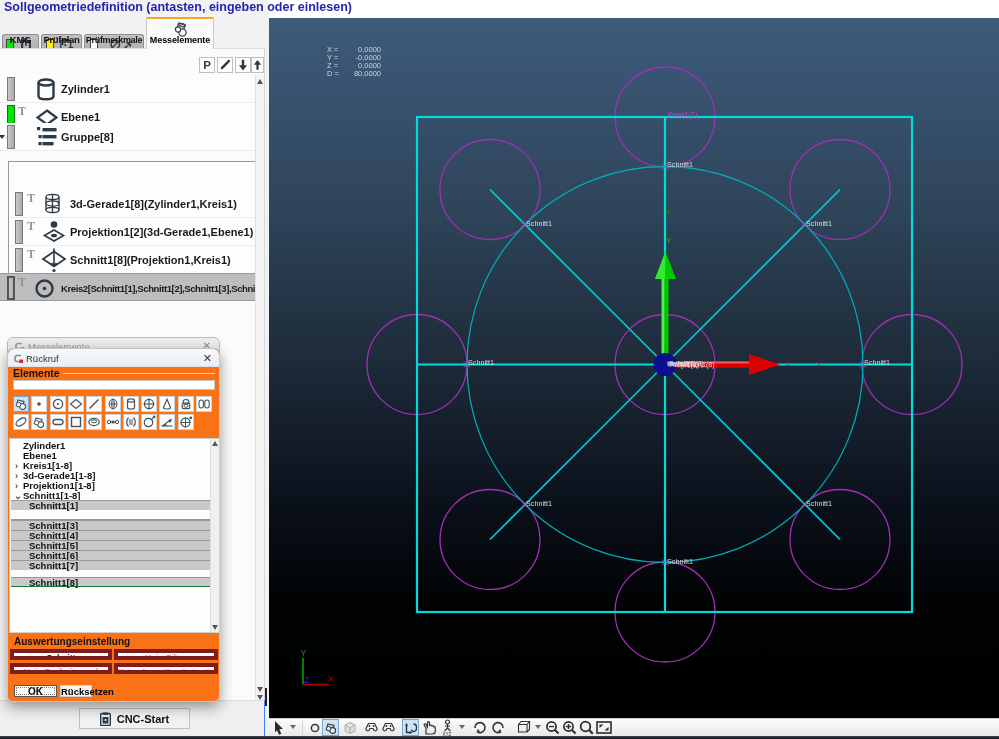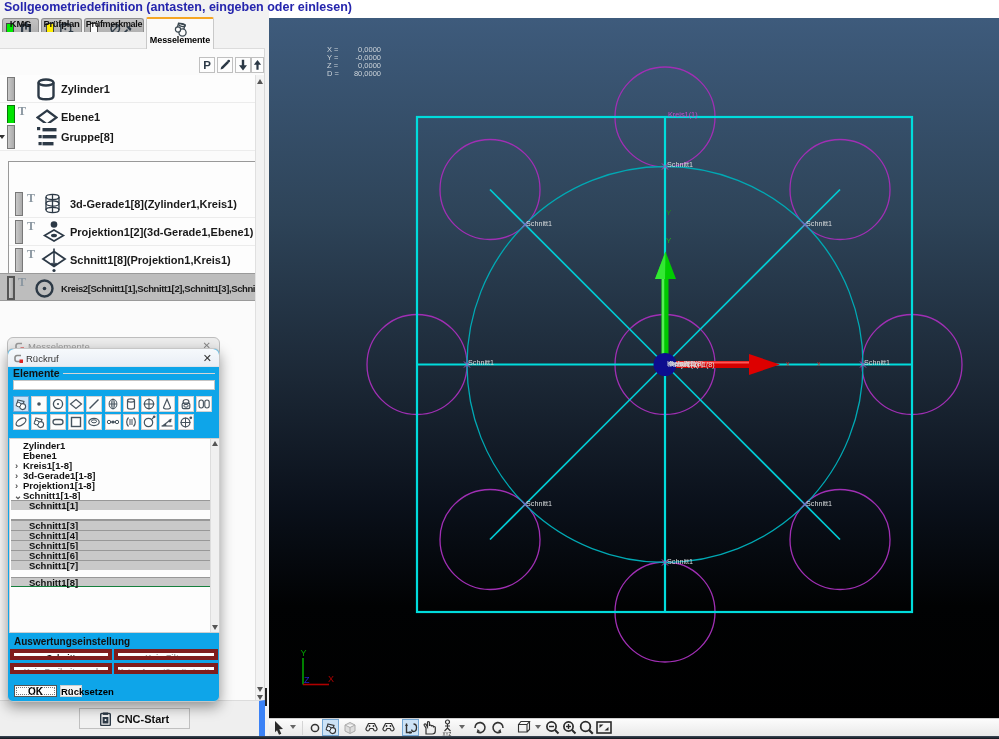--- a/index.html
+++ b/index.html
@@ -2,50 +2,50 @@
 <html><head><meta charset="utf-8">
 <style>
 *{margin:0;padding:0;box-sizing:border-box;}
 html,body{width:999px;height:739px;overflow:hidden;}
 body{font-family:"Liberation Sans",sans-serif;background:#f2f2f2;position:relative;}
 .abs{position:absolute;}
 
 #title{left:4px;top:0px;width:990px;height:14px;font-size:12.5px;font-weight:bold;color:#2525ad;letter-spacing:0;}
 #topwhite{left:269px;top:0;width:730px;height:18px;background:#ffffff;}
 
-.tab{top:18px;height:14px;background:linear-gradient(#c2c2c2,#b2b2b2);border:1px solid #8f8f8f;border-bottom:none;border-radius:3px 3px 0 0;text-align:center;font-size:9.5px;font-weight:bold;color:#111;overflow:hidden;letter-spacing:-0.3px;}
+.tab{top:34px;height:14px;background:linear-gradient(#c2c2c2,#b2b2b2);border:1px solid #8f8f8f;border-bottom:none;border-radius:3px 3px 0 0;text-align:center;font-size:9.5px;font-weight:bold;color:#111;overflow:hidden;letter-spacing:-0.3px;}
 .tab .lbl{position:absolute;bottom:3px;width:100%;text-align:center;}
 #tab4{left:146px;top:17px;width:68px;height:32px;background:#fafafa;border:1px solid #c9c9c9;border-bottom:none;border-top:2px solid #f5a623;border-radius:2px 2px 0 0;}
 .statusrect{position:absolute;top:4px;width:8px;height:14px;border:1px solid #444;}
 
 #leftpanel{left:0;top:49px;width:265px;height:651px;background:#fbfbfb;border-right:1px solid #d8d8d8;}
 .minibtn{position:absolute;width:16px;height:16px;background:#fdfdfd;border:1px solid #c0c0c0;font-size:11.5px;font-weight:bold;text-align:center;line-height:15px;color:#2c3946;display:flex;align-items:center;justify-content:center;}
 .trow{position:absolute;left:0;width:256px;height:28px;border-bottom:1px solid #ececec;background:#fdfdfd;}
 .tbar{position:absolute;left:7px;top:2px;width:8px;height:24px;background:linear-gradient(90deg,#c8c8c8,#ababab);border:1px solid #787878;}
 .tT{position:absolute;left:18px;top:1px;font-family:"Liberation Serif",serif;font-weight:bold;font-size:12px;color:#8a96a0;}
 .tlabel{position:absolute;left:61px;top:8px;font-size:11px;font-weight:bold;color:#1a1a1a;white-space:nowrap;overflow:hidden;}
 .ticon{position:absolute;left:36px;top:3px;}
 #subpanel{position:absolute;left:8px;top:86px;width:249px;height:113px;background:#fdfdfd;border:1px solid #999;}
 .strow{position:absolute;left:0;width:247px;height:28px;border-bottom:1px solid #ececec;}
 .strow .tbar{left:6px;}
 .strow .tT{left:18px;}
 #selrow{position:absolute;left:0;top:198px;width:264px;height:28px;background:#bdbdbd;border-top:1px solid #9a9a9a;border-bottom:1px solid #9a9a9a;}
 #treescroll{position:absolute;right:0px;top:26px;width:9px;height:625px;background:#f3f3f3;border-left:1px solid #e0e0e0;}
 
-#blbar{left:0;top:700px;width:265px;height:36px;background:#efefef;border-top:1px solid #dcdcdc;border-right:6px solid #3b82f6;}
+#blbar{left:0;top:700px;width:265px;height:36px;background:#efefef;border-top:1px solid #dcdcdc;border-right:1px solid #3b82f6;}
 #cnc{position:absolute;left:79px;top:7px;width:111px;height:21px;background:#f1f1f1;border:1px solid #c0c0c0;font-size:11px;font-weight:bold;color:#111;font-family:"Liberation Sans",sans-serif;display:flex;align-items:center;justify-content:center;}
 #darkstrip{left:0;top:736px;width:999px;height:3px;background:linear-gradient(#3c4857,#10141a);}
 
 #viewport{left:269px;top:18px;width:730px;height:700px;background:linear-gradient(#3e5b7c 0%, #2e4459 28%, #1b2735 52%, #0a101a 70%, #010203 84%, #000 100%);overflow:hidden;}
 #coords{position:absolute;left:58px;top:28px;width:54px;font-size:7.5px;line-height:8px;color:#cdd4da;}
 #coords .r{float:right;}
 #vtoolbar{left:269px;top:718px;width:730px;height:18px;background:linear-gradient(#fcfcfc,#e9e9e9);border-top:1px solid #cfcfcf;}
 
 #dlgback{left:7px;top:337px;width:213px;height:40px;background:#ececec;border:1px solid #bdbdbd;border-radius:6px 6px 0 0;}
-#dlg{left:7px;top:348px;width:213px;height:354px;background:#0ea5e9;border:1px solid #c6c6c6;border-radius:6px;box-shadow:0 5px 14px rgba(0,0,0,.4);}
+#dlg{left:7px;top:348px;width:213px;height:354px;background:#f97316;border:1px solid #c6c6c6;border-radius:6px;box-shadow:0 5px 14px rgba(0,0,0,.4);}
 .dtitle{position:absolute;left:0;top:0;width:100%;height:18px;border-radius:6px 6px 0 0;}
 .ibtn{position:absolute;width:16px;height:16px;background:#fdfdfd;border:1px solid #d2d2d2;display:flex;align-items:center;justify-content:center;}
 .ibtn.sel{background:#cde3f6;border:1px solid #74a7d4;}
 .dlist-item{position:absolute;left:1px;width:201px;height:9.8px;background:#c9c9c9;border-top:1px solid #989898;font-size:9.5px;font-weight:bold;color:#111;padding-left:18px;line-height:10px;}
 .gbtn{position:absolute;height:11px;background:#fdfdfd;border:4px solid #7f1d1d;font-size:8.5px;font-weight:bold;text-align:center;color:#a2a2a2;line-height:10px;overflow:hidden;white-space:nowrap;}
 svg{display:block;}
 .tbh{width:17px;height:17px;background:#cde3f6;border:1px solid #74a7d4;display:flex;align-items:center;justify-content:center;}
 #vtoolbar .abs{}
 
 </style></head>
@@ -570,14 +570,14 @@
     </div>
   </div>
 
   <div style="position:absolute;left:6px;top:287px;font-size:10px;font-weight:bold;color:#111;">Auswertungseinstellung</div>
   <div class="gbtn" style="left:2px;top:300px;width:102px;color:#111;">Schnitt</div>
   <div class="gbtn" style="left:106px;top:300px;width:104px;">Kein Filter</div>
   <div class="gbtn" style="left:2px;top:314px;width:102px;">Kein Freiheitsgrad</div>
   <div class="gbtn" style="left:106px;top:314px;width:104px;font-size:7.8px;">Keine Ausreißerelimination</div>
 
   <div style="position:absolute;left:6px;top:336px;width:43px;height:12px;background:#fdfdfd;border:1px solid #555;outline:1px dotted #777;outline-offset:-3px;font-size:10px;font-weight:bold;text-align:center;line-height:12px;">OK</div>
-  <div style="position:absolute;left:52px;top:336px;width:22px;height:12px;background:#f4f4f4;border:1px solid #cfcfcf;font-size:9.5px;font-weight:bold;text-align:center;line-height:12px;">Rücksetzen</div>
+  <div style="position:absolute;left:52px;top:336px;width:32px;height:12px;background:#f4f4f4;border:1px solid #cfcfcf;font-size:9.5px;font-weight:bold;text-align:center;line-height:12px;">Rücksetzen</div>
 </div>
 
 </body></html>

